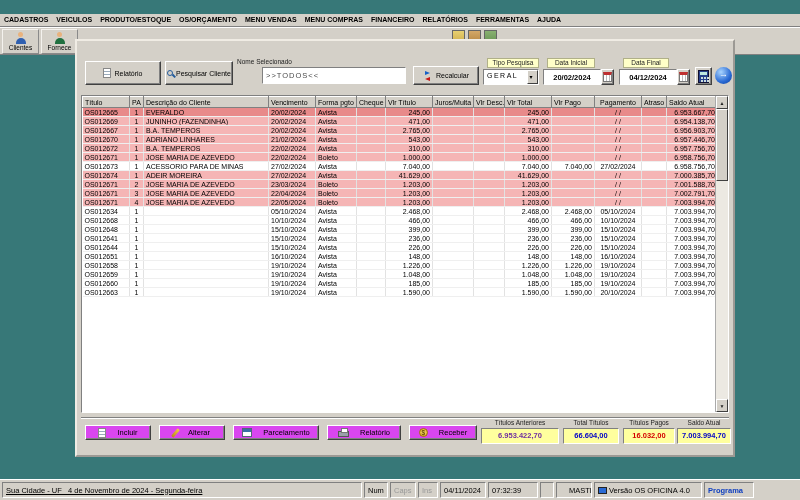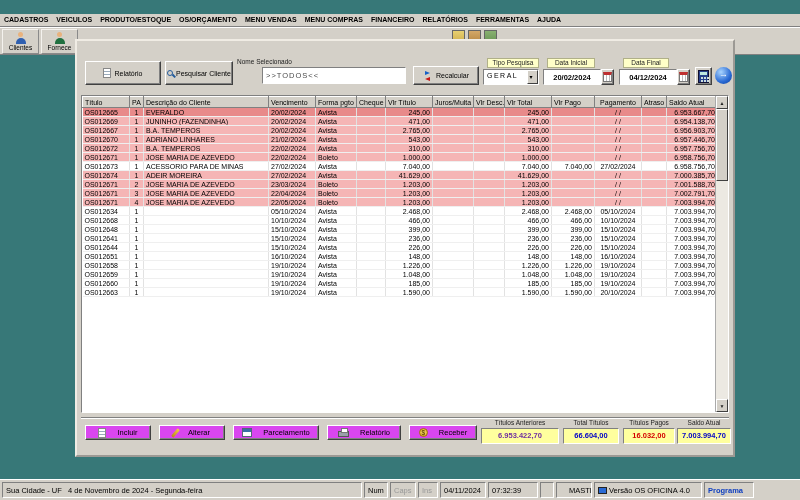--- a/index.html
+++ b/index.html
@@ -172,21 +172,21 @@
   .tfield { height:16px; line-height:14px; background:#ffff9e; border:1px solid;
     border-color:#808080 #fff #fff #808080; font-size:7.5px; font-weight:bold; text-align:center;
     white-space:nowrap; overflow:hidden; }
 
   
   .statusbar { position:absolute; left:0; top:479px; width:800px; height:21px; background:#d4d0c8;
     border-top:1px solid #fff; display:flex; align-items:center; gap:2px; padding:0 2px; }
   .seg { flex:0 0 auto; height:16px; border:1px solid; border-color:#808080 #fff #fff #808080;
     display:flex; align-items:center; padding:0 3px; overflow:hidden; }
   .seg-text { font-size:7.5px; white-space:pre; }
-  .seg:nth-child(1){ width:360px; } .seg:nth-child(2){ width:24px; } .seg:nth-child(3){ width:26px; }
+  .seg:nth-child(1){ width:360px;text-decoration:underline; } .seg:nth-child(2){ width:24px; } .seg:nth-child(3){ width:26px; }
   .seg:nth-child(4){ width:20px; } .seg:nth-child(5){ width:46px; } .seg:nth-child(6){ width:50px; }
   .seg:nth-child(7){ width:14px; } .seg:nth-child(8){ width:36px;padding-left:12px; } .seg:nth-child(9){ width:108px; }
   .seg:nth-child(10){ width:50px; }
   .seg.dim .seg-text { color:#999; }
   .seg.brand .seg-text { color:#1040c0; font-weight:bold; }
   .mini-monitor { display:none; width:9px; height:7px; background:#2a6ad4; border:1px solid #222; margin-right:2px; flex:0 0 auto; }
   .seg.monitor .mini-monitor { display:inline-block; }
 </style>
 </head>
 <body>

